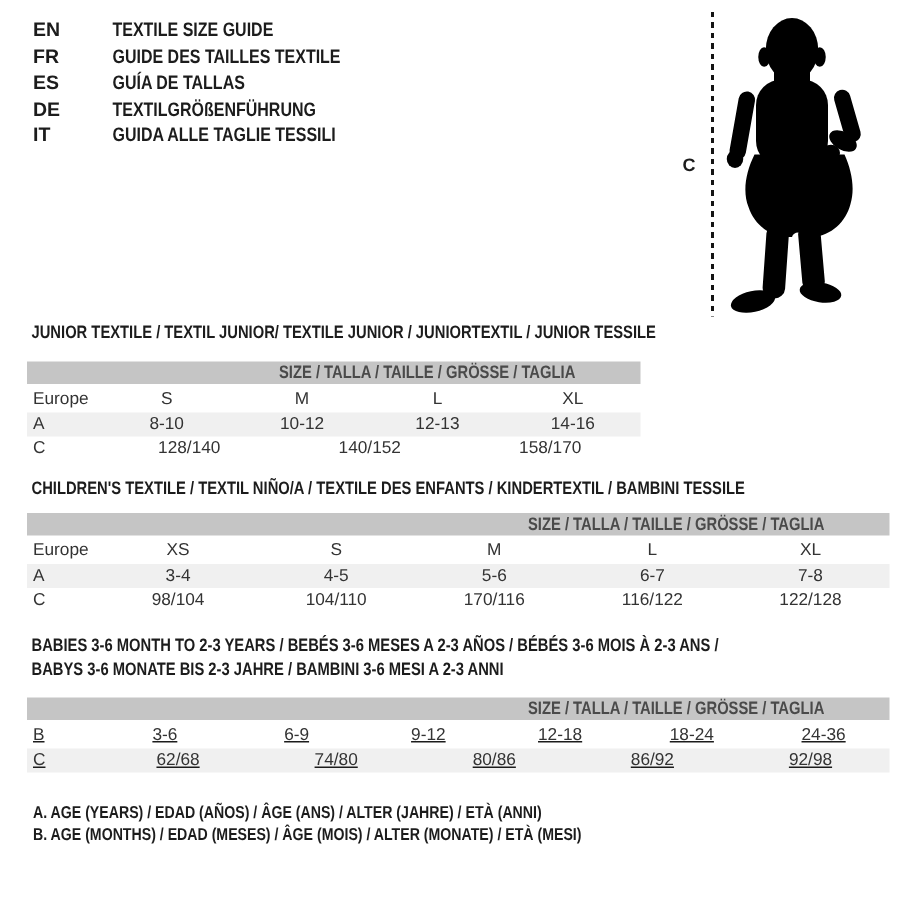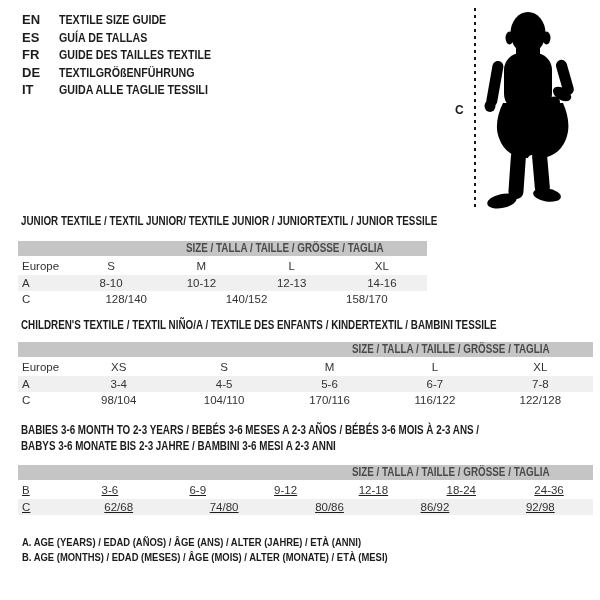--- a/index.html
+++ b/index.html
@@ -9,21 +9,21 @@
     font-family:"Liberation Sans","DejaVu Sans",sans-serif;
     color:var(--text,#1c1c1c);
   }
   .page { position:relative; width:600px; height:600px; background:#fff; overflow:hidden; }
 
   
   .cond { display:inline-block; transform:scaleX(0.82); transform-origin:0 50%; white-space:nowrap; }
 
   
   .lang-list { position:absolute; left:22px; top:11px; }
-  .lang-row  { display:flex; line-height:17.6px; }
+  .lang-row  { display:flex; line-height:17.6px;gap:16px; }
   .lang-code { width:37px; font-weight:bold; font-size:13px; }
   .lang-label{ font-weight:bold; font-size:13px; }
 
   
   .dash-line { position:absolute; left:474px; top:8px; width:2px; height:203px;
                background:repeating-linear-gradient(to bottom,#141414 0 3.5px,transparent 3.5px 7px); }
   .measure-label { position:absolute; left:455px; top:103px; font-weight:bold; font-size:12px; }
   .toddler { position:absolute; left:483px; top:5px; }
 
   
@@ -51,26 +51,26 @@
 <body style="--band-gray: #c5c5c5; --row-shade: #f0f0f0; --text: #1c1c1c; --silhouette: #000000;">
 
 <div class="page">
 
   <div class="lang-list">
       <div class="lang-row">
         <span class="lang-code">EN</span>
         <span class="lang-label"><span class="cond">TEXTILE SIZE GUIDE</span></span>
       </div>
       <div class="lang-row">
+        <span class="lang-code">FR</span>
+        <span class="lang-label"><span class="cond">GUIDE DES TAILLES TEXTILE</span></span>
+      </div>
+      <div class="lang-row">
         <span class="lang-code">ES</span>
         <span class="lang-label"><span class="cond">GUÍA DE TALLAS</span></span>
-      </div>
-      <div class="lang-row">
-        <span class="lang-code">FR</span>
-        <span class="lang-label"><span class="cond">GUIDE DES TAILLES TEXTILE</span></span>
       </div>
       <div class="lang-row">
         <span class="lang-code">DE</span>
         <span class="lang-label"><span class="cond">TEXTILGRÖßENFÜHRUNG</span></span>
       </div>
       <div class="lang-row">
         <span class="lang-code">IT</span>
         <span class="lang-label"><span class="cond">GUIDA ALLE TAGLIE TESSILI</span></span>
       </div>
     </div>

